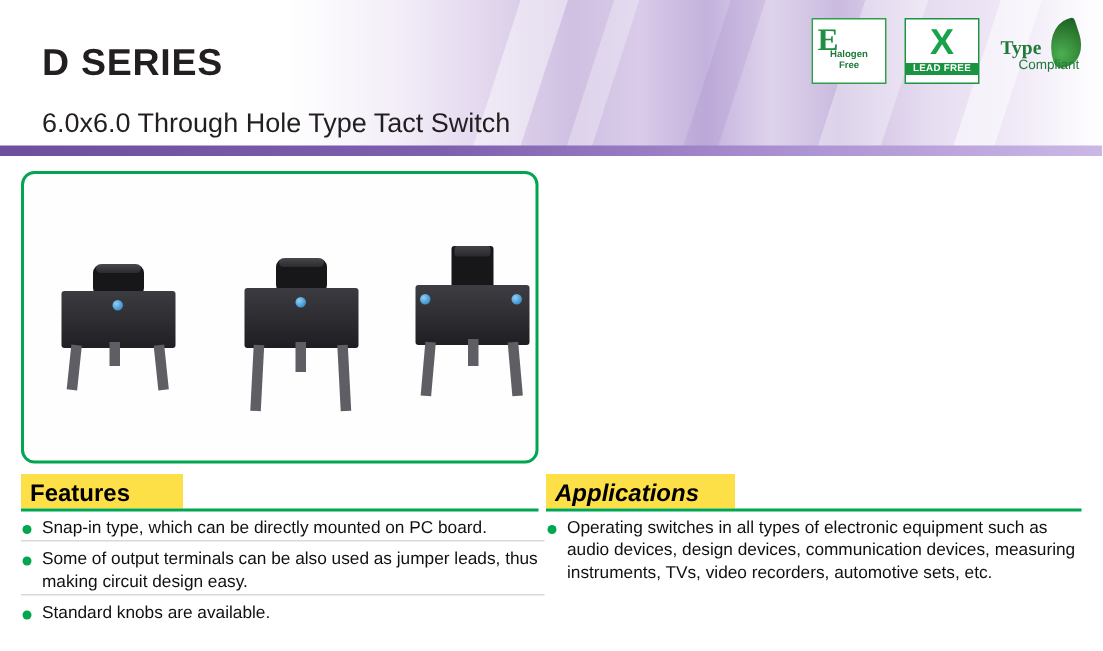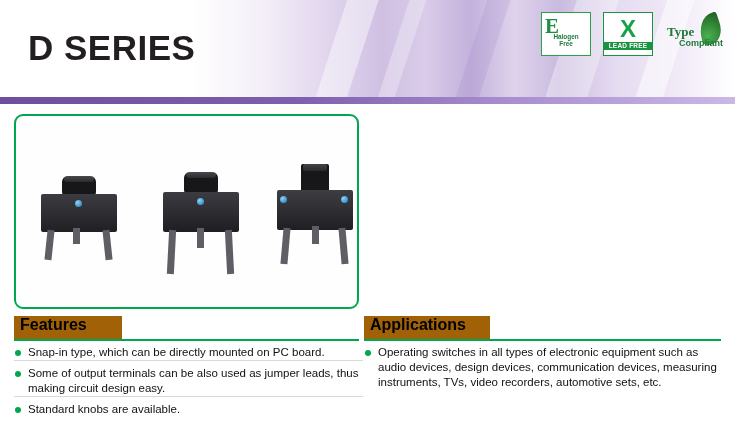--- a/index.html
+++ b/index.html
@@ -52,21 +52,21 @@
   }
   .streak.s1 { left: 330px; }
   .streak.s2 { left: 392px; width: 16px; background: rgba(255,255,255,0.3); }
   .streak.s3 { left: 470px; width: 22px; background: rgba(160,130,200,0.20); }
   .streak.s4 { left: 560px; width: 40px; background: rgba(255,255,255,0.35); }
   .streak.s5 { left: 650px; width: 26px; background: rgba(255,255,255,0.5); }
 
   .title-main {
     position: absolute;
     left: 28px; top: 28px;
-    font-size: 35px;
+    font-size: 25px;
     font-weight: bold;
     color: #231f20;
     letter-spacing: 0.5px;
   }
   .title-sub {
     position: absolute;
     left: 28px; top: 72px;
     font-size: 18px;
     color: #231f20;
   }
@@ -150,21 +150,21 @@
     font-size: 13px;
     font-weight: bold;
     color: #1f7a39;
     font-family: "Liberation Serif", serif;
     margin-top: 6px;
   }
   .rohs-t2 {
     position: relative;
     z-index: 2;
     font-size: 9px;
-    font-weight: bold;
+    font-weight: normal;
     color: #1f7a39;
     padding-left: 12px;
   }
 
   
   .product-box {
     position: absolute;
     left: 14px; top: 114px;
     width: 345px; height: 195px;
     border: 2px solid #00a650;
@@ -195,39 +195,39 @@
     position: absolute;
     width: 7px; height: 7px;
     border-radius: 50%;
     background: radial-gradient(circle at 35% 35%, #8fd0f5, #1b76b8);
   }
 
   
   .sec-head {
     position: absolute;
     height: 23px;
-    background: #a16207;
+    background: #fde047;
     display: flex;
-    align-items: flex-start;
+    align-items: flex-end;
   }
   .sec-head .sec-title {
     font-size: 16px;
     font-weight: bold;
     color: #000000;
     padding-left: 6px;
   }
   .sec-underline {
     position: absolute;
     height: 2px;
     background: #00a650;
   }
 
   .features-head { left: 14px; top: 316px; width: 108px; }
   .features-underline { left: 14px; top: 339px; width: 345px; }
-  .apps-head { left: 364px; top: 316px; width: 126px; }
+  .apps-head { left: 364px; top: 316px; width: 126px; font-style: italic; }
   .apps-underline { left: 364px; top: 339px; width: 357px; }
 
   
   .bullets {
     position: absolute;
     font-size: 11.5px;
     color: #111111;
     line-height: 15px;
   }
   .features-list { left: 14px; top: 345px; width: 349px; }
@@ -253,20 +253,21 @@
 <div id="page">
 
   <div class="header">
     <div class="streak s1"></div>
     <div class="streak s2"></div>
     <div class="streak s3"></div>
     <div class="streak s4"></div>
     <div class="streak s5"></div>
 
     <div class="title-main">D SERIES</div>
+    <div class="title-sub">6.0x6.0 Through Hole Type Tact Switch</div>
 
     <div class="logos">
 
       <div class="logo logo-halogen">
         <div class="halogen-e">E</div>
         <div class="halogen-txt">
           <span>Halogen</span>
           <span>Free</span>
         </div>
       </div>

